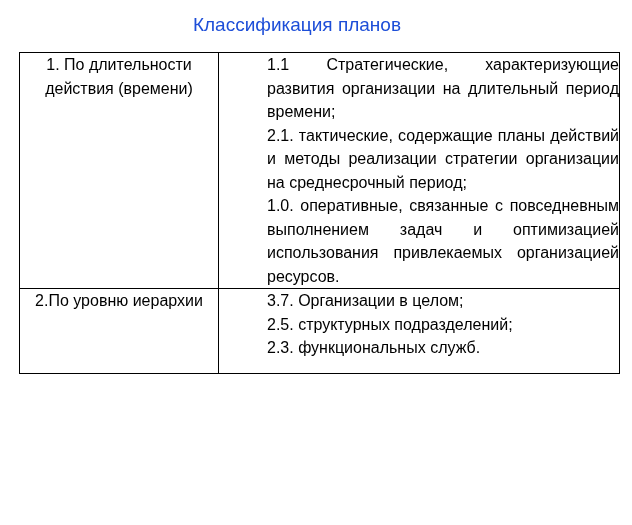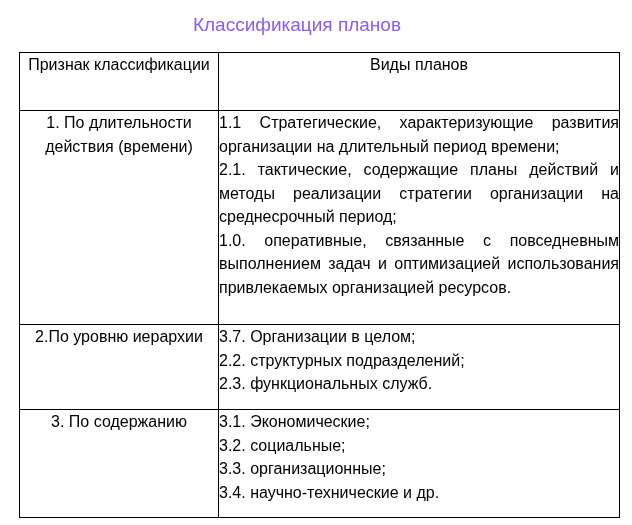--- a/index.html
+++ b/index.html
@@ -16,21 +16,21 @@
     overflow: hidden;
   }
   .doc-title {
     position: absolute;
     top: 13px;
     left: 0;
     width: 594px;           
     text-align: center;
     font-size: 19px;
     line-height: 24px;
-    color: #8b5cf6;
+    color: #1d4ed8;
   }
   table.plans-table {
     position: absolute;
     top: 52px;
     left: 19px;
     width: 600px;
     border-collapse: collapse;
     table-layout: fixed;
     font-size: 16px;
     line-height: 23.5px;
@@ -49,63 +49,51 @@
   }
   td.attr-cell {
     padding: 5px 6px 5px 4px;
     text-align: center;
   }
   td.types-cell {
     padding: 5px 7px 5px 7px;
   }
   td.types-cell .para {
     text-align: justify;
+    margin-left: 48px;
   }
   tr.header-row   { height: 58px; }
   tr.row-duration { height: 214px; }
   tr.row-hierarchy{ height: 85px; }
   tr.row-content  { height: 108px; }
 </style>
 </head>
 <body>
 
 <div class="doc-title">Классификация планов</div>
 
 <table class="plans-table">
   <colgroup>
     <col style="width:199px">
     <col style="width:401px">
   </colgroup>
   <tbody>
-    <tr class="header-row">
-      <th class="attr-header">Признак классификации</th>
-      <th class="types-header">Виды планов</th>
-    </tr>
 
     <tr class="row-duration">
       <td class="attr-cell">1. По длительности действия (времени)</td>
       <td class="types-cell">
         <div class="para">1.1 Стратегические, характеризующие развития организации на длительный период времени;</div>
         <div class="para">2.1. тактические, содержащие планы действий и методы реализации стратегии организации на среднесрочный период;</div>
         <div class="para">1.0. оперативные, связанные с повседневным выполнением задач и оптимизацией использования привлекаемых организацией ресурсов.</div>
       </td>
     </tr>
 
     <tr class="row-hierarchy">
       <td class="attr-cell">2.По уровню иерархии</td>
       <td class="types-cell">
         <div class="para">3.7. Организации в целом;</div>
-        <div class="para">2.2. структурных подразделений;</div>
+        <div class="para">2.5. структурных подразделений;</div>
         <div class="para">2.3. функциональных служб.</div>
       </td>
     </tr>
 
-    <tr class="row-content">
-      <td class="attr-cell">3. По содержанию</td>
-      <td class="types-cell">
-        <div class="para">3.1. Экономические;</div>
-        <div class="para">3.2. социальные;</div>
-        <div class="para">3.3. организационные;</div>
-        <div class="para">3.4. научно-технические и др.</div>
-      </td>
-    </tr>
   </tbody>
 </table>
 
 </body></html>

